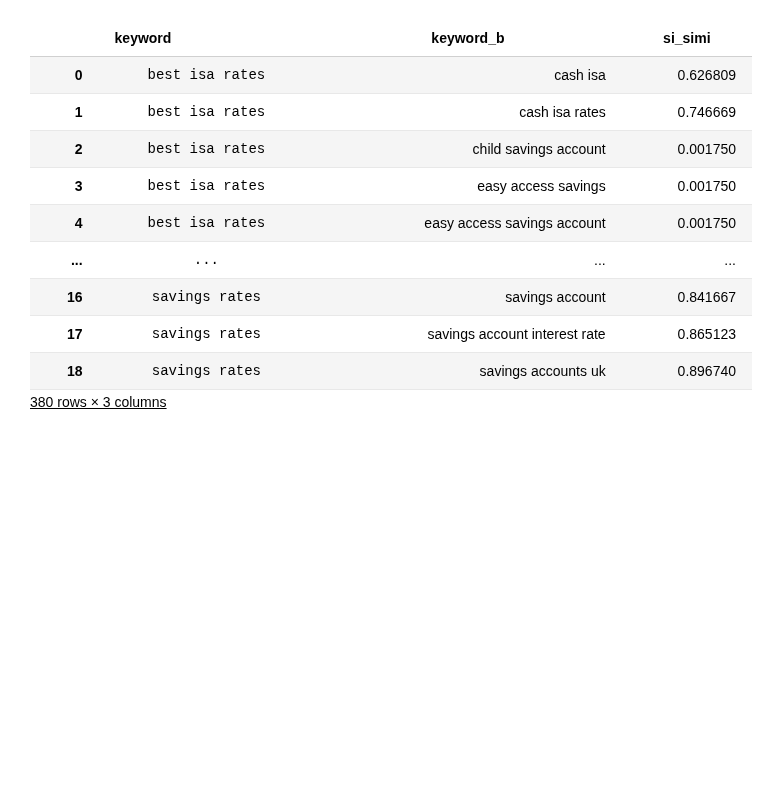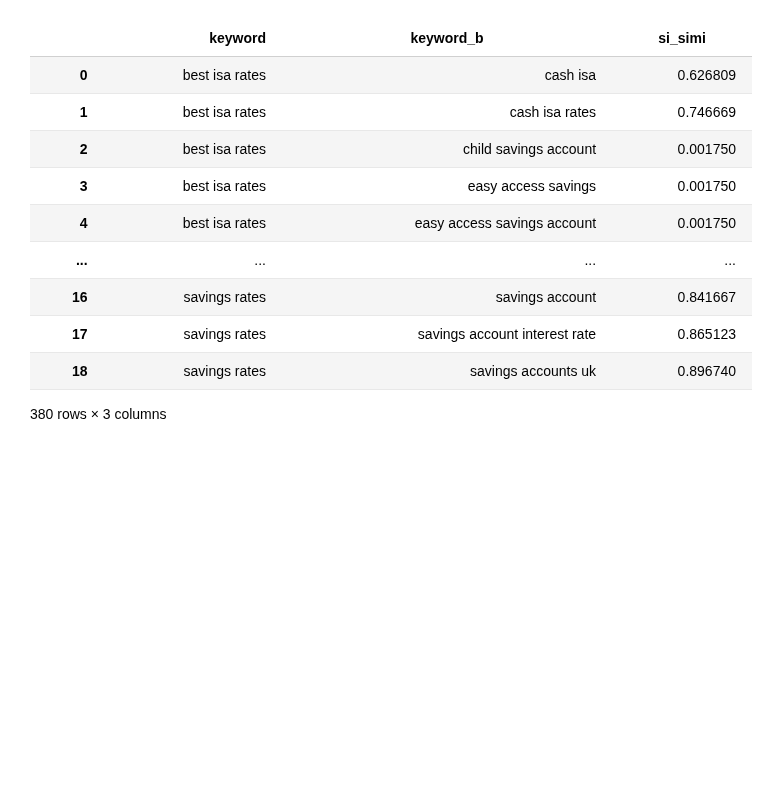--- a/index.html
+++ b/index.html
@@ -34,21 +34,21 @@
       border-bottom: 1px solid #d0d0d0;
       background: #ffffff;
       color: #000000;
     }
 
     thead tr th:first-child {
       text-align: left;
     }
 
     thead tr th.col-keyword {
-      text-align: right;
+      text-align: left;
     }
 
     tbody tr {
       border-bottom: 1px solid #e8e8e8;
     }
 
     tbody tr:nth-child(odd) {
       background-color: #f5f5f5;
     }
 
@@ -63,29 +63,31 @@
     }
 
     tbody tr td:first-child {
       text-align: right;
       font-weight: bold;
       color: #000000;
       min-width: 40px;
     }
 
     tbody tr td.col-keyword {
-      text-align: right;
+      text-align: center;
       font-weight: normal;
       padding-left: 16px;
+      font-family: Liberation Mono, monospace;
     }
 
     .footer-text {
-      margin-top: 16px;
+      margin-top: 4px;
       font-size: 14px;
       color: #000000;
+      text-decoration: underline;
     }
   </style>
 </head>
 <body>
 
 <div class="table-container">
   <table>
     <thead>
       <tr>
         <th></th>

